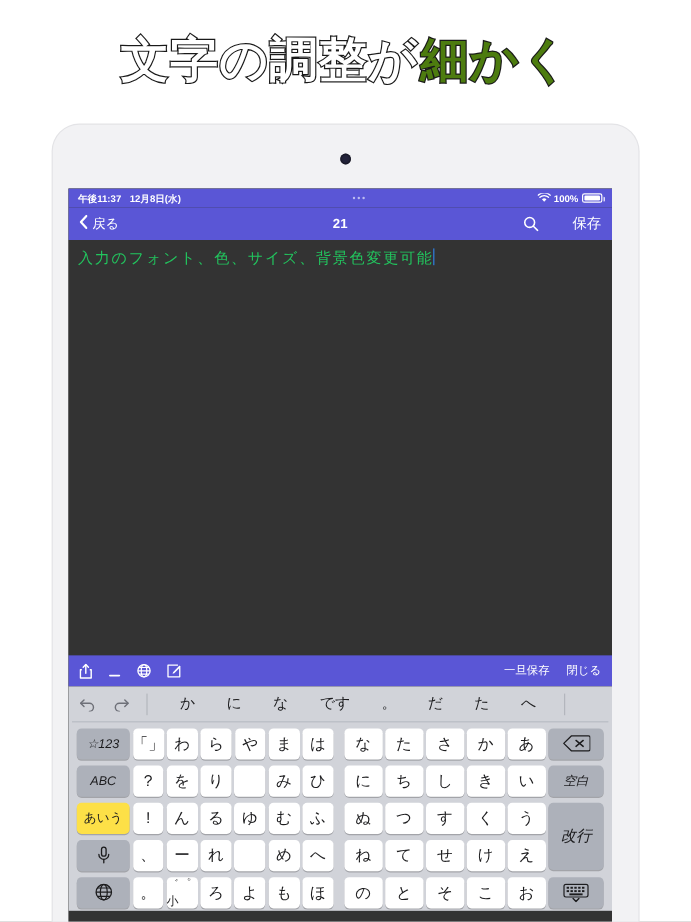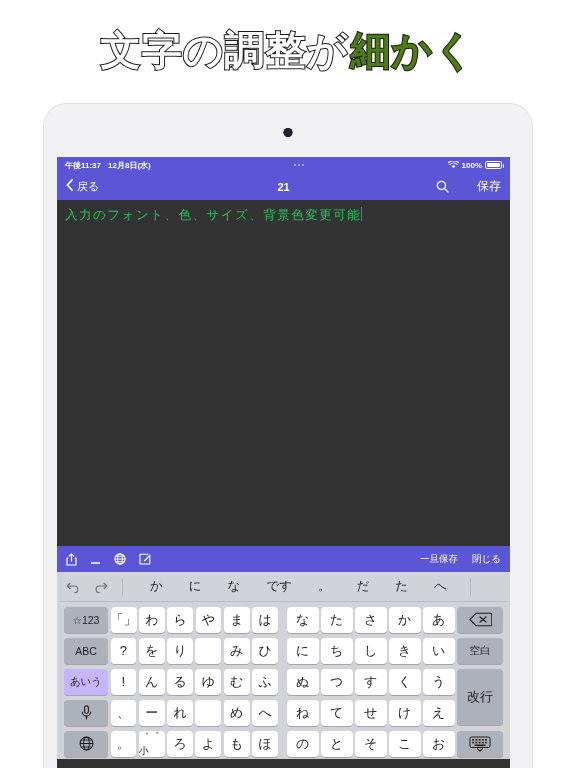--- a/index.html
+++ b/index.html
@@ -126,24 +126,24 @@
   .pred-end { width:1px; height:18px; background:#b3b6bd; margin-left:10px; }
 
   .krow { display:flex; gap:2.5px; padding:2.5px 0; align-items:stretch; }
   .key {
     background:#ffffff; border-radius:4px;
     display:flex; align-items:center; justify-content:center;
     font-size:13px; color:#1c1c1e;
     box-shadow:0 1px 0 rgba(0,0,0,0.22);
     flex:1; height:26px;
   }
-  .key.dark { background:#adb1ba; }
+  .key.dark { background:#adb1ba;font-style:italic; }
   .key.side { flex:0 0 44px; font-size:10.5px; }
   .key.side-wide { flex:0 0 46px; font-size:10.5px; }
-  .key.active-light { background:#c4b5fd; }
+  .key.active-light { background:#fde047; }
   .key.tall { height:56px; }
   .key.blank { background:#ffffff; }
   .kgroup { display:flex; gap:2.5px; flex:1; }
   .kgap { width:4px; flex:0 0 4px; }
 
   .kb-body { padding:2px 4px 0 4px; }
   svg { display:block; }
 </style>
 </head>
 <body>

